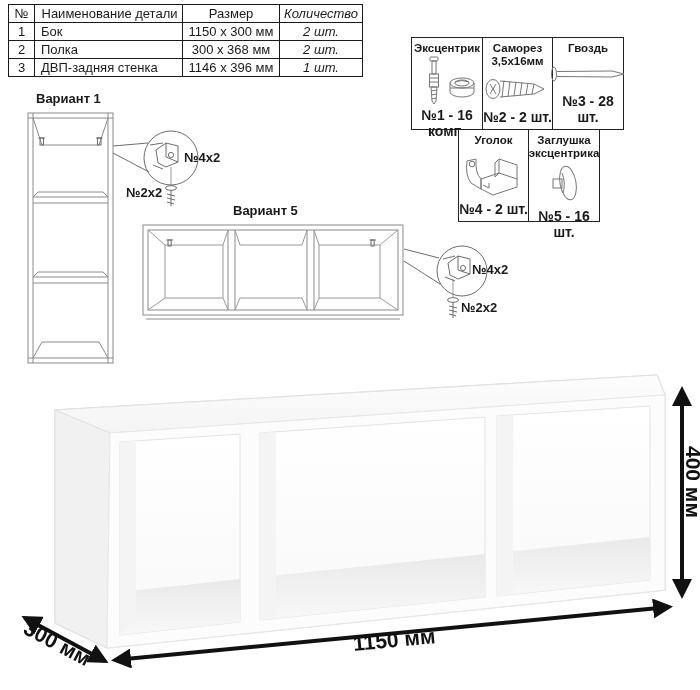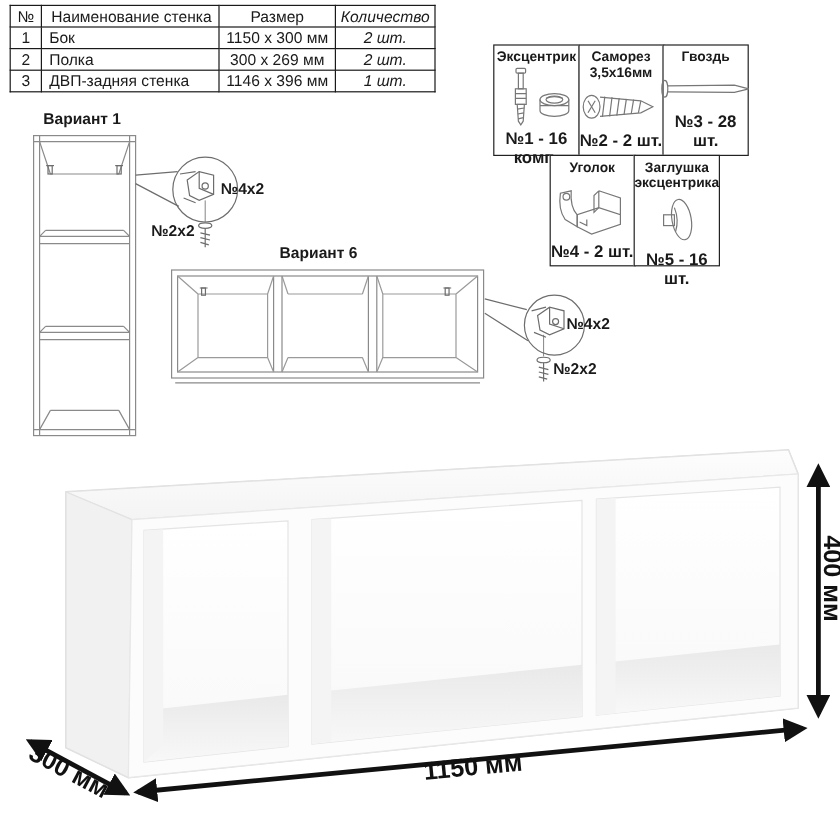--- a/index.html
+++ b/index.html
@@ -44,34 +44,34 @@
 </style>
 </head>
 <body>
 
 <div class="sheet">
 
   <table class="parts-table">
     <tbody>
         <tr>
       <th class="c-num">№</th>
-      <th class="c-name" style="text-align:center;">Наименование стенка</th>
+      <th class="c-name" style="text-align:center;">Наименование детали</th>
       <th class="c-size">Размер</th>
       <th class="c-qty">Количество</th>
     </tr>
     <tr>
       <td class="c-num">1</td>
       <td class="c-name">Бок</td>
       <td class="c-size">1150 x 300 мм</td>
       <td class="c-qty">2 шт.</td>
     </tr>
     <tr>
       <td class="c-num">2</td>
       <td class="c-name">Полка</td>
-      <td class="c-size">300 x 269 мм</td>
+      <td class="c-size">300 x 368 мм</td>
       <td class="c-qty">2 шт.</td>
     </tr>
     <tr>
       <td class="c-num">3</td>
       <td class="c-name">ДВП-задняя стенка</td>
       <td class="c-size">1146 x 396 мм</td>
       <td class="c-qty">1 шт.</td>
     </tr>
   </tbody>
     </table>
@@ -194,21 +194,21 @@
 
     <g stroke="#6d6d6d">
       <line x1="156" y1="62" x2="156" y2="80" stroke-width="0.7"></line>
       <ellipse cx="156" cy="83" rx="5.5" ry="2.3"></ellipse>
       <path d="M156 85 L156 101 M152 89 L160 91 M152 93 L160 95 M152 97 L159 99"></path>
     </g>
   </svg>
   <div class="callout-label" style="left:184px; top:150px;">№4х2</div>
   <div class="callout-label" style="left:126px; top:185px;">№2х2</div>
 
-  <div class="v-title" style="left:233px; top:203px;">Вариант 6</div>
+  <div class="v-title" style="left:233px; top:203px;">Вариант 5</div>
   <svg class="line-svg" style="left:140px; top:218px;" width="380" height="130" viewBox="0 0 380 130" fill="none" stroke="#8a8a8a" stroke-width="1">
 
     <rect x="3" y="7" width="260" height="90"></rect>
     <line x1="6" y1="101" x2="260" y2="101"></line>
     <rect x="8" y="12" width="250" height="80"></rect>
 
     <path d="M88 12 L88 92 M95 12 L95 92 M167 12 L167 92 M174 12 L174 92"></path>
 
     <path d="M8 12 L25 27 M88 12 L83 27 M25 27 L83 27 M8 92 L25 80 M88 92 L83 80 M25 80 L83 80 M25 27 L25 80 M83 27 L83 80" stroke="#9a9a9a"></path>
 

